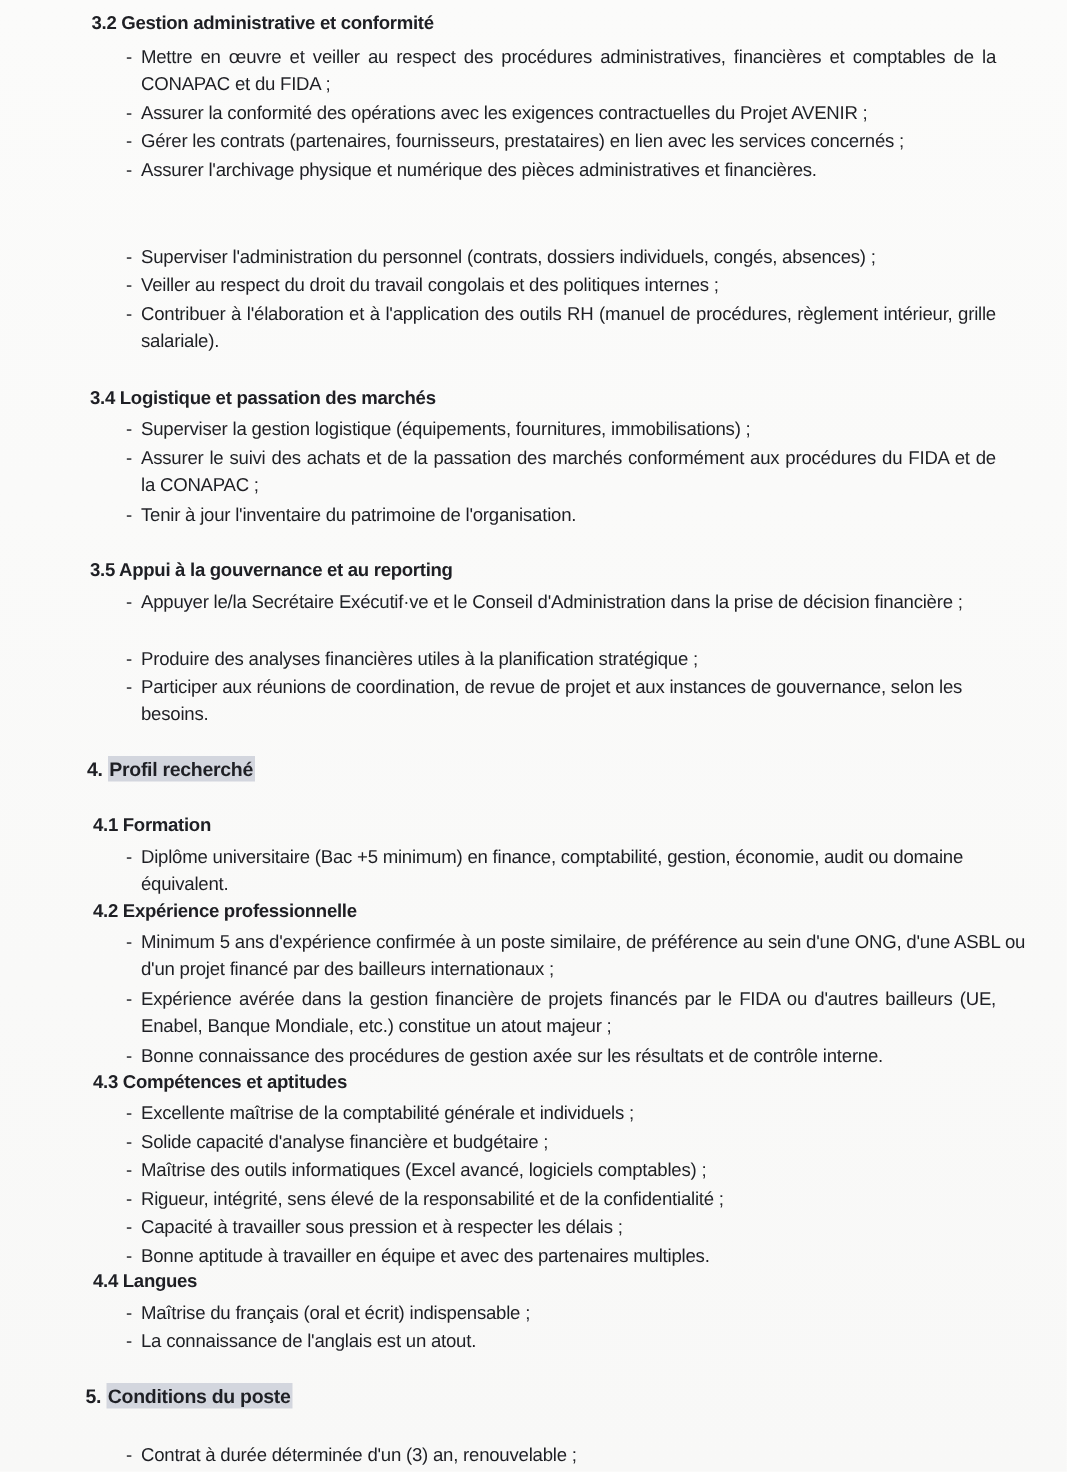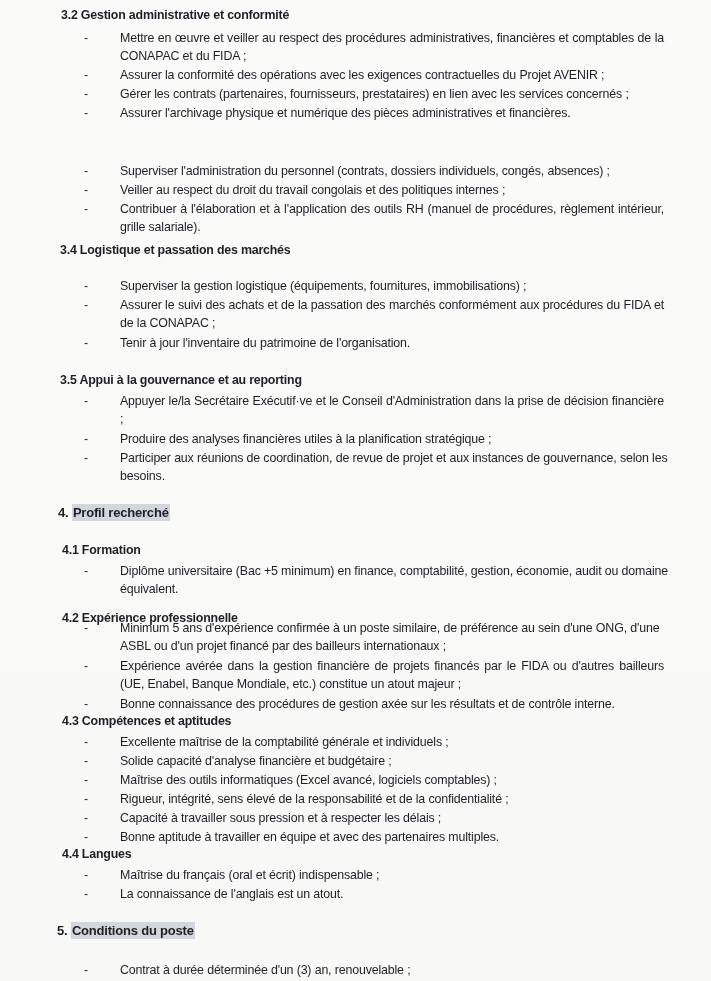--- a/index.html
+++ b/index.html
@@ -41,21 +41,21 @@
     line-height: 18px;
     letter-spacing: -0.15px;
   }
   .item .bullet {
     position: absolute;
     left: 0; top: 0;
     width: 10px;
   }
   .item .text {
     display: block;
-    margin-left: 36px;
+    margin-left: 10px;
   }
   .item.justify .text { text-align: justify; text-align-last: left; }
 </style>
 </head>
 <body>
 
 <div class="page">
 
   <div class="sub-heading" style="left:61px; top:8px;">3.2 Gestion administrative et conformité</div>
   <div class="item justify" style="top:29px; width:580px;">
@@ -81,21 +81,21 @@
   </div>
   <div class="item" style="top:181px; width:600px;">
     <span class="bullet">-</span>
     <span class="text">Veiller au respect du droit du travail congolais et des politiques internes ;</span>
   </div>
   <div class="item justify" style="top:200px; width:580px;">
     <span class="bullet">-</span>
     <span class="text">Contribuer à l'élaboration et à l'application des outils RH (manuel de procédures, règlement intérieur, grille salariale).</span>
   </div>
 
-  <div class="sub-heading" style="left:60px; top:243px;">3.4 Logistique et passation des marchés</div>
+  <div class="sub-heading" style="left:60px; top:258px;">3.4 Logistique et passation des marchés</div>
   <div class="item" style="top:277px; width:600px;">
     <span class="bullet">-</span>
     <span class="text">Superviser la gestion logistique (équipements, fournitures, immobilisations) ;</span>
   </div>
   <div class="item justify" style="top:296px; width:580px;">
     <span class="bullet">-</span>
     <span class="text">Assurer le suivi des achats et de la passation des marchés conformément aux procédures du FIDA et de la CONAPAC ;</span>
   </div>
   <div class="item" style="top:334px; width:600px;">
     <span class="bullet">-</span>
@@ -120,21 +120,21 @@
     <span>4.</span>
     <span class="hl" style="background: rgb(211, 214, 222);">Profil recherché</span>
   </div>
 
   <div class="sub-heading" style="left:62px; top:543px;">4.1 Formation</div>
   <div class="item" style="top:562px; width:600px;">
     <span class="bullet">-</span>
     <span class="text">Diplôme universitaire (Bac +5 minimum) en finance, comptabilité, gestion, économie, audit ou domaine équivalent.</span>
   </div>
 
-  <div class="sub-heading" style="left:62px; top:600px;margin-top:11px;">4.2 Expérience professionnelle</div>
+  <div class="sub-heading" style="left:62px; top:600px;">4.2 Expérience professionnelle</div>
   <div class="item" style="top:619px; width:600px;">
     <span class="bullet">-</span>
     <span class="text">Minimum 5 ans d'expérience confirmée à un poste similaire, de préférence au sein d'une ONG, d'une ASBL ou d'un projet financé par des bailleurs internationaux ;</span>
   </div>
   <div class="item justify" style="top:657px; width:580px;">
     <span class="bullet">-</span>
     <span class="text">Expérience avérée dans la gestion financière de projets financés par le FIDA ou d'autres bailleurs (UE, Enabel, Banque Mondiale, etc.) constitue un atout majeur ;</span>
   </div>
   <div class="item" style="top:695px; width:600px;">
     <span class="bullet">-</span>

